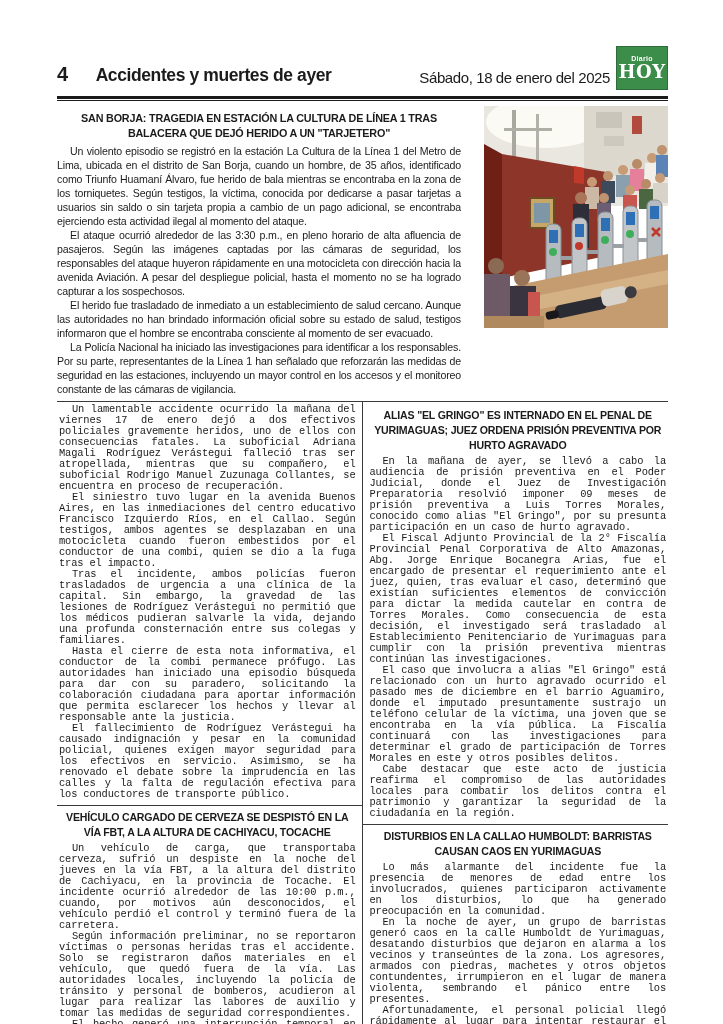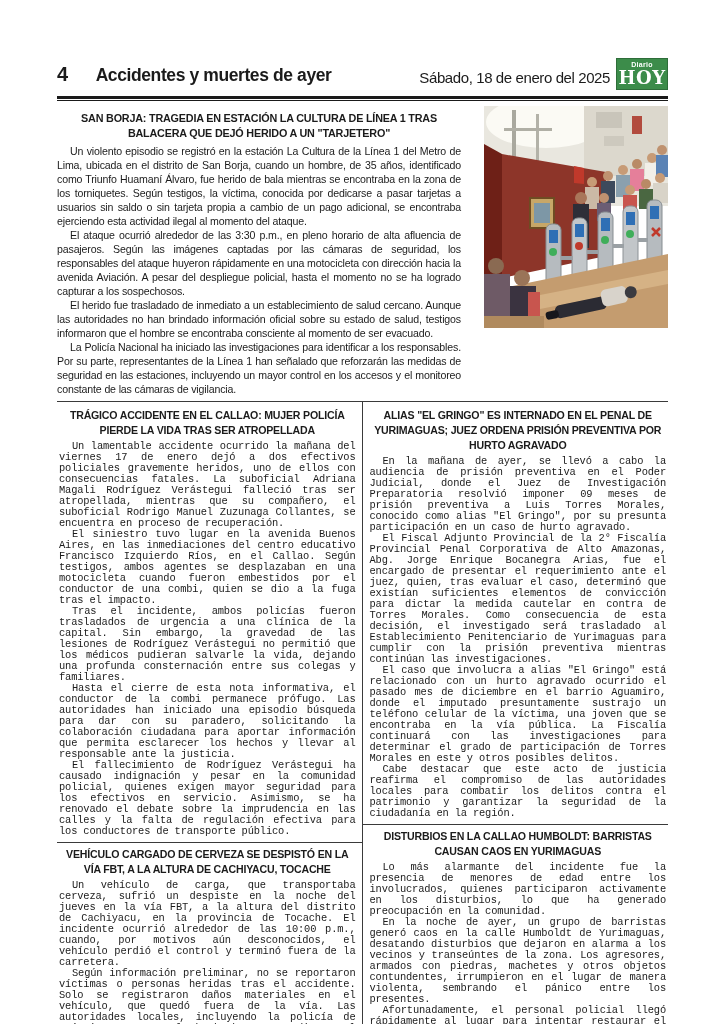--- a/index.html
+++ b/index.html
@@ -4,21 +4,21 @@
 <style>
   html,body{margin:0;padding:0;background:#ffffff;}
   .page{position:relative;width:723px;height:1024px;background:#ffffff;overflow:hidden;
         font-family:"Liberation Sans",sans-serif;color:#1b1b1b;}
   
   .header-row{display:flex;align-items:flex-end;margin:50px 55px 6px 57px;height:40px;}
   .pagenum{font-size:20px;font-weight:bold;letter-spacing:-0.5px;padding-bottom:4px;}
   .section-title{font-size:17.5px;font-weight:bold;letter-spacing:-0.4px;margin-left:28px;padding-bottom:4px;}
   .spacer{flex:1;}
   .date{font-size:15px;letter-spacing:-0.4px;padding-bottom:4px;margin-right:6px;}
-  .logo{width:52px;height:32px;background:#3c8c4a;display:flex;flex-direction:column;
+  .logo{width:52px;height:44px;background:#3c8c4a;display:flex;flex-direction:column;
         align-items:center;justify-content:center;box-shadow:0 0 0 1px #2e6d39 inset;}
   .logo-top{color:#ffffff;font-size:7px;font-weight:bold;letter-spacing:0.3px;line-height:8px;}
   .logo-main{color:#ffffff;font-size:18px;font-weight:bold;letter-spacing:0.5px;line-height:18px;
              font-family:"DejaVu Serif",serif;}
   .rule-thick{height:3px;background:#1a1a1a;margin:0 55px 1px 57px;}
   .rule-thin{height:1px;background:#1a1a1a;margin:0 55px 0 57px;}
   
   .art-title{font-weight:bold;text-align:center;font-size:10.8px;line-height:15px;
              letter-spacing:-0.2px;margin:5px 8px 3px;}
   .art p{margin:0;text-align:justify;text-indent:13px;font-size:10.6px;line-height:14px;
@@ -147,21 +147,20 @@
           <rect x="26" y="180" width="26" height="42" fill="#3a3340"></rect>
         <rect x="44" y="186" width="12" height="36" fill="#c8554e"></rect>
         <rect x="0" y="210" width="60" height="12" fill="#b08a5e"></rect>
       </svg>
     </div>
   </div>
 
   <div class="cols">
     <div class="col left">
       <div class="art">
-        <div class="art-title">TRÁGICO ACCIDENTE EN EL CALLAO: MUJER POLICÍA PIERDE LA VIDA TRAS SER ATROPELLADA</div>
         <p>Un lamentable accidente ocurrido la mañana del viernes 17 de enero dejó a dos efectivos policiales gravemente heridos, uno de ellos con consecuencias fatales. La suboficial Adriana Magali Rodríguez Verástegui falleció tras ser atropellada, mientras que su compañero, el suboficial Rodrigo Manuel Zuzunaga Collantes, se encuentra en proceso de recuperación.</p>
         <p>El siniestro tuvo lugar en la avenida Buenos Aires, en las inmediaciones del centro educativo Francisco Izquierdo Ríos, en el Callao. Según testigos, ambos agentes se desplazaban en una motocicleta cuando fueron embestidos por el conductor de una combi, quien se dio a la fuga tras el impacto.</p>
         <p>Tras el incidente, ambos policías fueron trasladados de urgencia a una clínica de la capital. Sin embargo, la gravedad de las lesiones de Rodríguez Verástegui no permitió que los médicos pudieran salvarle la vida, dejando una profunda consternación entre sus colegas y familiares.</p>
         <p>Hasta el cierre de esta nota informativa, el conductor de la combi permanece prófugo. Las autoridades han iniciado una episodio búsqueda para dar con su paradero, solicitando la colaboración ciudadana para aportar información que permita esclarecer los hechos y llevar al responsable ante la justicia.</p>
         <p>El fallecimiento de Rodríguez Verástegui ha causado indignación y pesar en la comunidad policial, quienes exigen mayor seguridad para los efectivos en servicio. Asimismo, se ha renovado el debate sobre la imprudencia en las calles y la falta de regulación efectiva para los conductores de transporte público.</p>
       </div>
       <div class="split"></div>
       <div class="art">
         <div class="art-title">VEHÍCULO CARGADO DE CERVEZA SE DESPISTÓ EN LA VÍA FBT, A LA ALTURA DE CACHIYACU, TOCACHE</div>
         <p>Un vehículo de carga, que transportaba cerveza, sufrió un despiste en la noche del jueves en la vía FBT, a la altura del distrito de Cachiyacu, en la provincia de Tocache. El incidente ocurrió alrededor de las 10:00 p.m., cuando, por motivos aún desconocidos, el vehículo perdió el control y terminó fuera de la carretera.</p>

